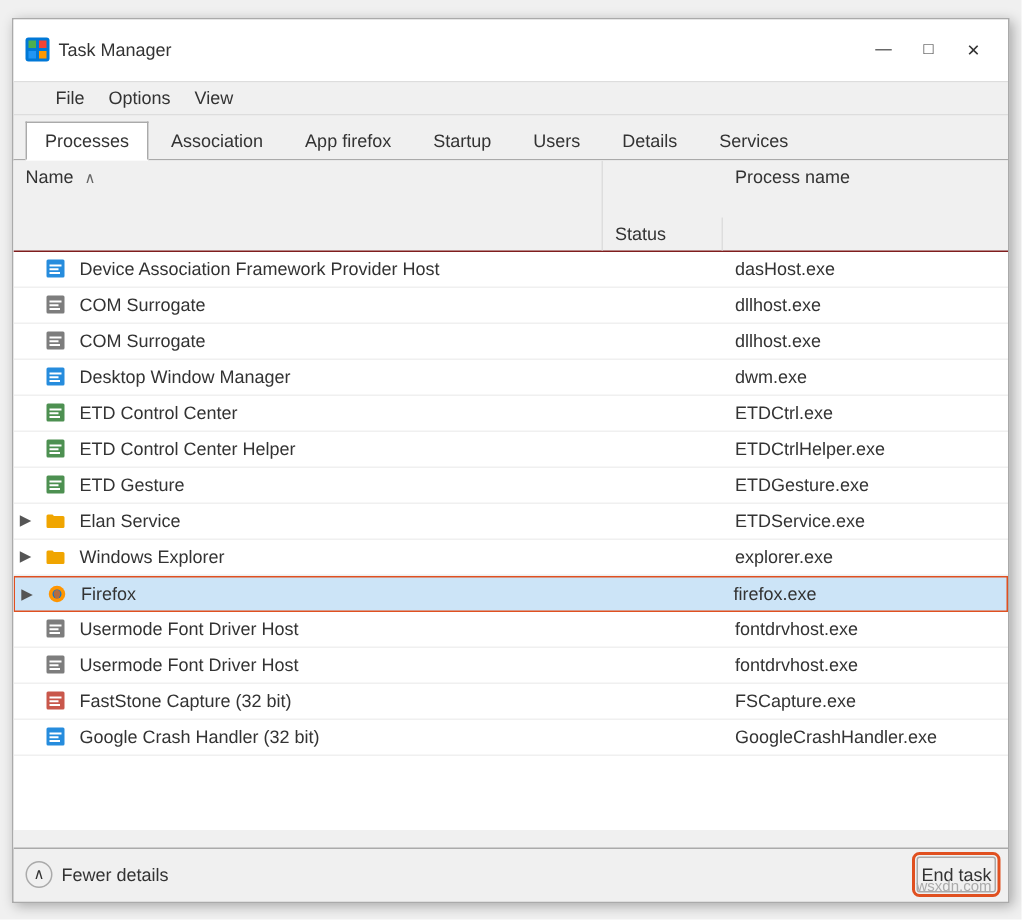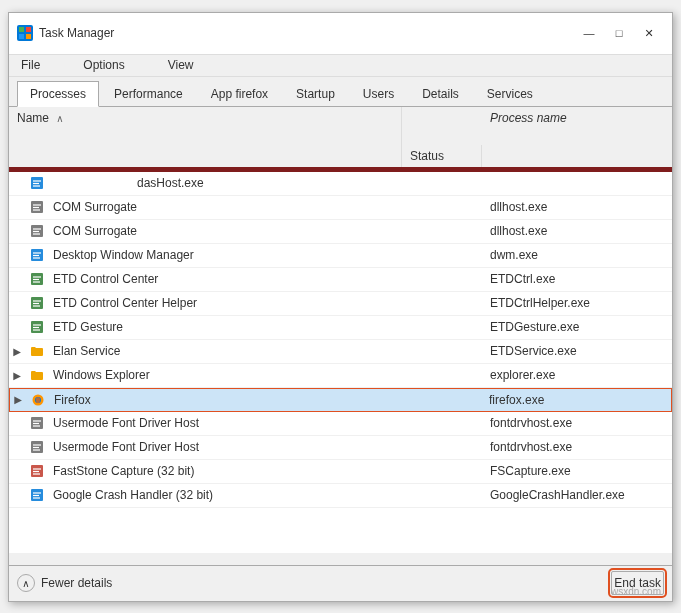--- a/index.html
+++ b/index.html
@@ -63,24 +63,23 @@
       color: #333;
       display: flex;
       align-items: center;
       justify-content: center;
     }
     .menu-bar {
       height: 22px;
       background: #f0f0f0;
       display: flex;
       align-items: center;
-      padding: 0 4px;
+      padding: 0 20px;
       border-bottom: 1px solid #ddd;
       flex-shrink: 0;
-      gap: 27px;
     }
     .menu-item {
       padding: 2px 8px;
       font-size: 12px;
       color: #333;
       cursor: pointer;
     }
     .tabs {
       display: flex;
       background: #f0f0f0;
@@ -109,21 +108,21 @@
     .content {
       flex: 1;
       display: flex;
       flex-direction: column;
       background: #fff;
       overflow: hidden;
     }
     .table-header {
       display: flex;
       background: #f0f0f0;
-      border-bottom: 5px solid #7f1d1d;
+      border-bottom: 1px solid #7f1d1d;
       padding: 0;
       flex-shrink: 0;
     }
     .col-name-header {
       flex: 1;
       padding: 4px 8px;
       font-size: 12px;
       color: #333;
       border-right: 1px solid #ddd;
       cursor: pointer;
@@ -134,21 +133,20 @@
       font-size: 12px;
       color: #333;
       border-right: 1px solid #ddd;
       margin-top: 38px;
     }
     .col-process-header {
       width: 190px;
       padding: 4px 8px;
       font-size: 12px;
       color: #333;
-      font-style: italic;
     }
     .sort-arrow {
       display: inline-block;
       margin-left: 4px;
       font-size: 10px;
       color: #666;
     }
     .table-body {
       flex: 1;
       overflow-y: auto;
@@ -277,21 +275,21 @@
   </div>
 
   <div class="menu-bar">
     <span class="menu-item">File</span>
     <span class="menu-item">Options</span>
     <span class="menu-item">View</span>
   </div>
 
   <div class="tabs">
     <div class="tab active">Processes</div>
-    <div class="tab">Performance</div>
+    <div class="tab">Association</div>
     <div class="tab">App firefox</div>
     <div class="tab">Startup</div>
     <div class="tab">Users</div>
     <div class="tab">Details</div>
     <div class="tab">Services</div>
   </div>
 
   <div class="content">
 
     <div class="table-header">
@@ -311,20 +309,21 @@
     <div class="row">
       <div class="expand-arrow"></div>
       <div class="row-icon">
             <svg width="14" height="14" viewBox="0 0 14 14">
               <rect x="1" y="1" width="12" height="12" rx="1" fill="#0078d7" opacity="0.85"></rect>
               <line x1="3" y1="5" x2="11" y2="5" stroke="white" stroke-width="1.2"></line>
               <line x1="3" y1="7.5" x2="9" y2="7.5" stroke="white" stroke-width="1.2"></line>
               <line x1="3" y1="10" x2="10" y2="10" stroke="white" stroke-width="1.2"></line>
             </svg>
           </div>
+      <div class="col-name">Device Association Framework Provider Host</div>
       <div class="col-status"></div>
       <div class="col-process">dasHost.exe</div>
     </div>
         <div class="row">
       <div class="expand-arrow"></div>
       <div class="row-icon">
             <svg width="14" height="14" viewBox="0 0 14 14">
               <rect x="1" y="1" width="12" height="12" rx="1" fill="#666" opacity="0.85"></rect>
               <line x1="3" y1="5" x2="11" y2="5" stroke="white" stroke-width="1.2"></line>
               <line x1="3" y1="7.5" x2="9" y2="7.5" stroke="white" stroke-width="1.2"></line>

